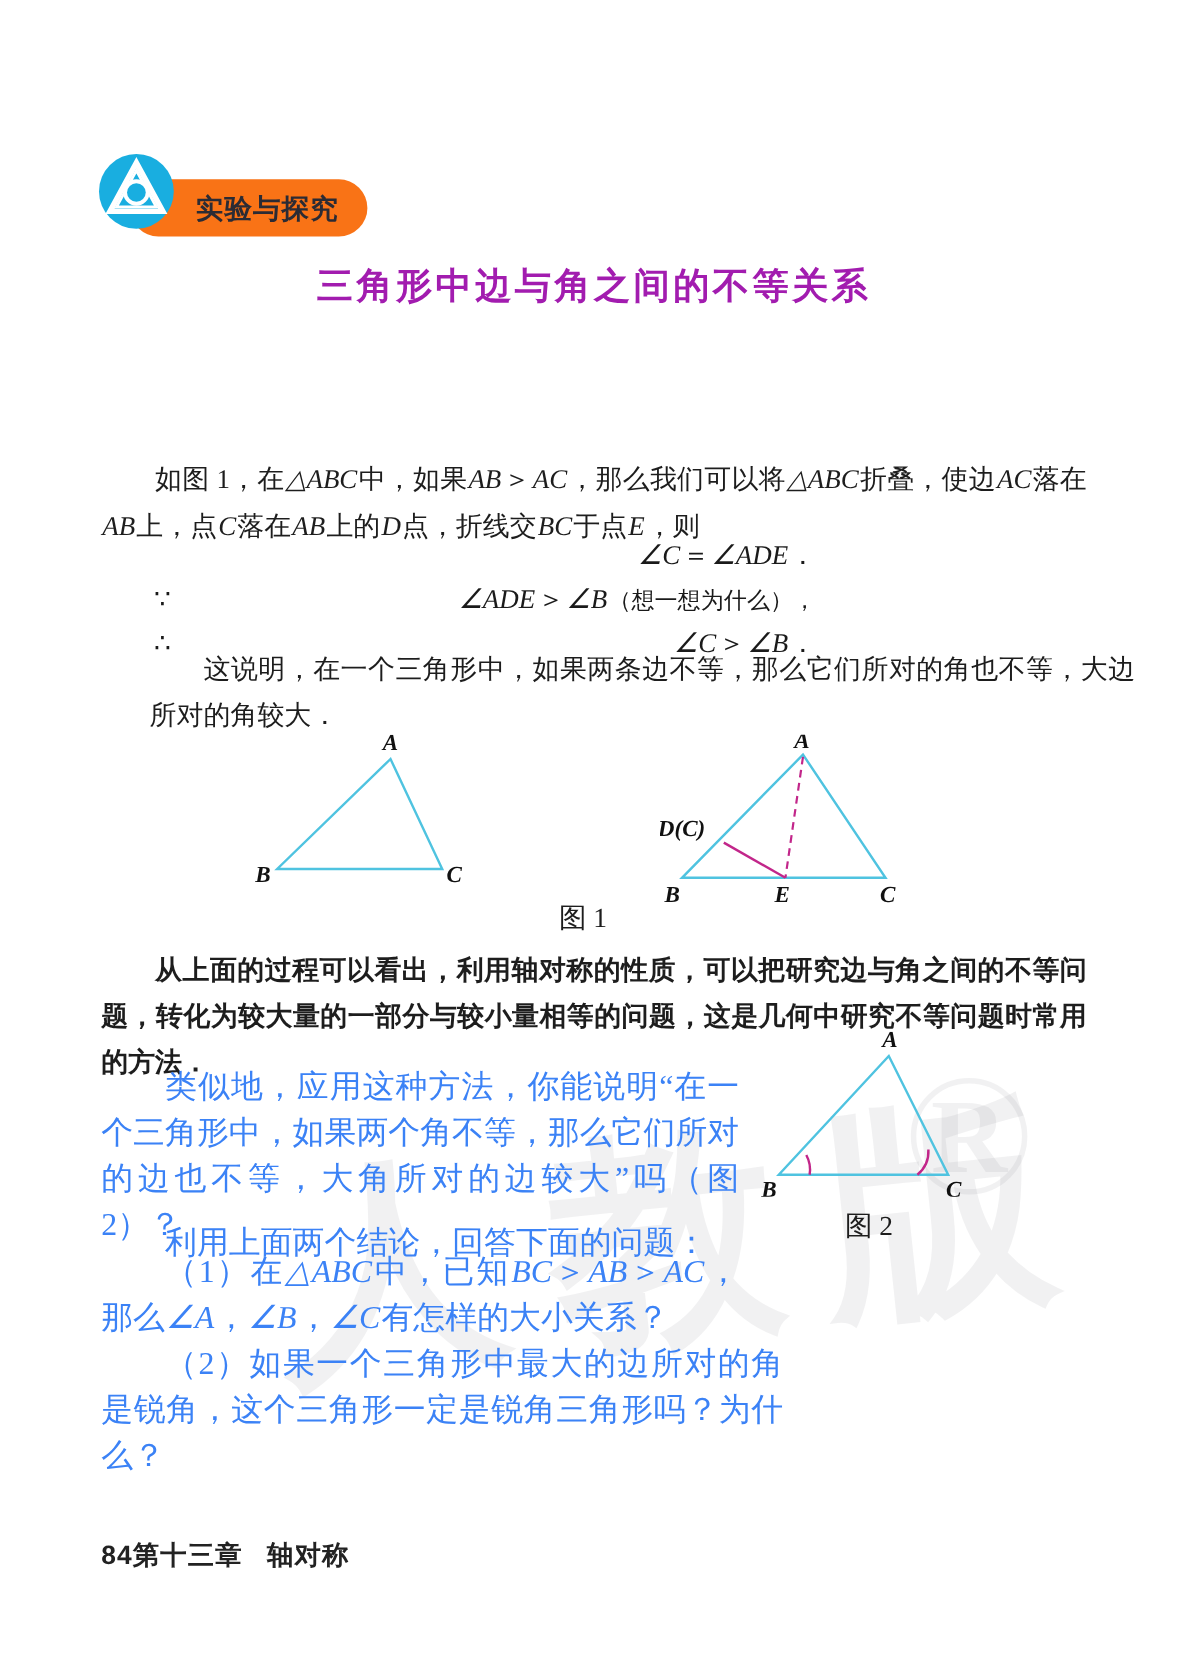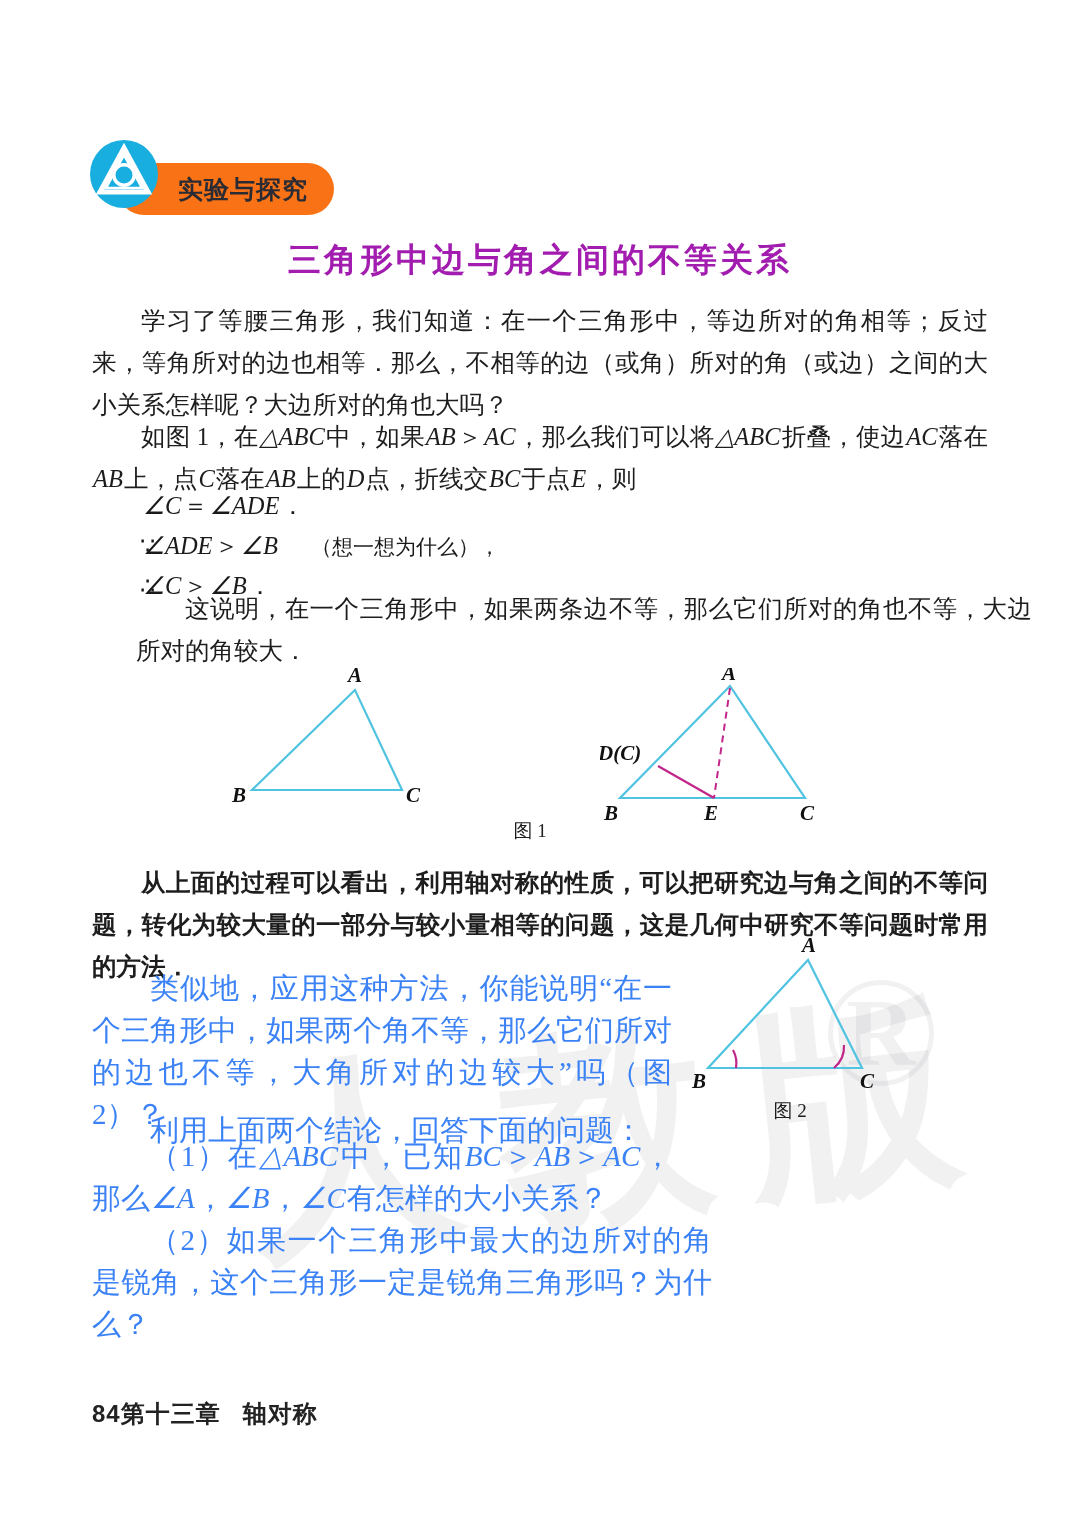--- a/index.html
+++ b/index.html
@@ -115,21 +115,21 @@
   .col p {
     margin: 0;
   }
   .indent { text-indent: 2em; }
   .mi {
     font-family: "Liberation Serif", serif;
     font-style: italic;
     padding: 0 1px;
   }
   .op { padding: 0 1px; font-style: normal; }
-  .small-cn { font-size: 21px; margin-left: 32px; }
+  .small-cn { font-size: 21px; }
 
   
   .eqblock {
     position: absolute;
     left: 92px;
     width: 896px;
     font-size: 24.5px;
     line-height: 40px;
   }
   .eqrow {
@@ -137,31 +137,31 @@
     height: 40px;
   }
   .eqmark {
     position: absolute;
     left: 48px;
     top: 0;
     font-size: 24px;
   }
   .eqbody {
     display: block;
-    text-align: left;
+    text-align: right;
     width: 600px;
     margin-left: 50px;
   }
 
   
   .figwrap { position: absolute; }
   .figcap {
     position: absolute;
     text-align: center;
-    font-size: 19px;
+    font-size: 25px;
     color: #1d1d1d;
   }
 
   
   .col-narrow {
     position: absolute;
     left: 92px;
     width: 580px;
     font-size: 29px;
     line-height: 42px;
@@ -201,23 +201,20 @@
       <path d="M36 10 L60 54 L12 54 Z" fill="none" stroke="#ffffff" stroke-width="5"></path>
       <path d="M36 17 L54 50 L18 50 Z" fill="none" stroke="#ffffff" stroke-width="2.5"></path>
       <circle cx="36" cy="37" r="12" fill="#ffffff"></circle>
       <circle cx="36" cy="37" r="8.5" fill="#19aee0"></circle>
       <rect x="2" y="52" width="68" height="4" fill="#ffffff" opacity="0"></rect>
     </svg>
   </div>
 
   <div class="sec-title">三角形中边与角之间的不等关系</div>
 
-  <div class="col" style="top:300px;">
-    <p class="indent">学习了等腰三角形，我们知道：在一个三角形中，等边所对的角相等；反过来，等角所对的边也相等．那么，不相等的边（或角）所对的角（或边）之间的大小关系怎样呢？大边所对的角也大吗？</p>
-  </div>
 
   <div class="col" style="top:416px;">
     <p class="indent"><span>如图 1，在</span><span class="mi">△ABC</span><span>中，如果</span><span class="mi">AB</span><span class="op">＞</span><span class="mi">AC</span><span>，那么我们可以将</span><span class="mi">△ABC</span><span>折叠，使边</span><span class="mi">AC</span><span>落在</span><span class="mi">AB</span><span>上，点</span><span class="mi">C</span><span>落在</span><span class="mi">AB</span><span>上的</span><span class="mi">D</span><span>点，折线交</span><span class="mi">BC</span><span>于点</span><span class="mi">E</span><span>，则</span></p>
   </div>
 
   <div class="eqblock" style="top:486px;">
     <div class="eqrow">
       <span class="eqmark"></span>
       <span class="eqbody"><span class="mi">∠C</span><span class="op">＝</span><span class="mi">∠ADE</span><span>．</span></span>
     </div>

